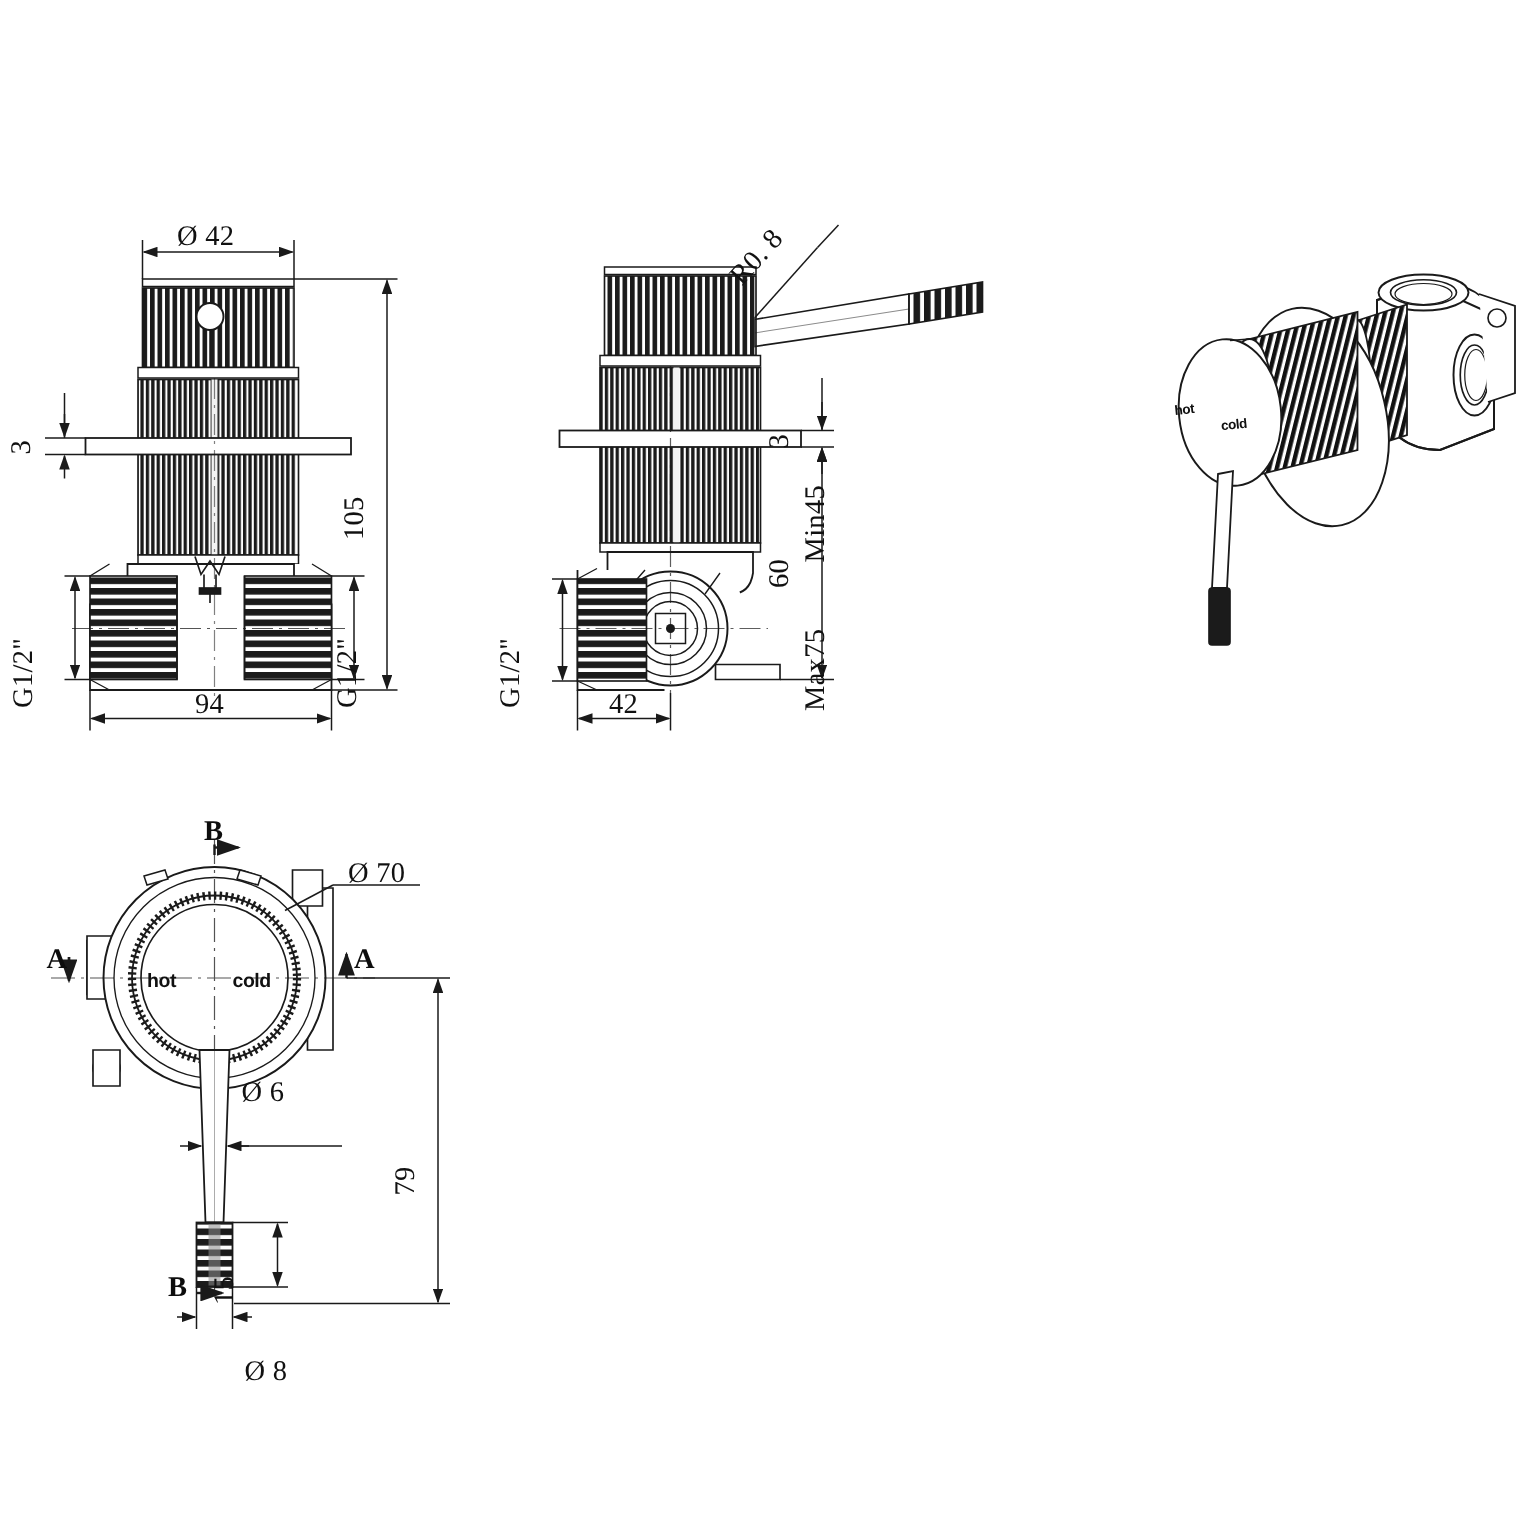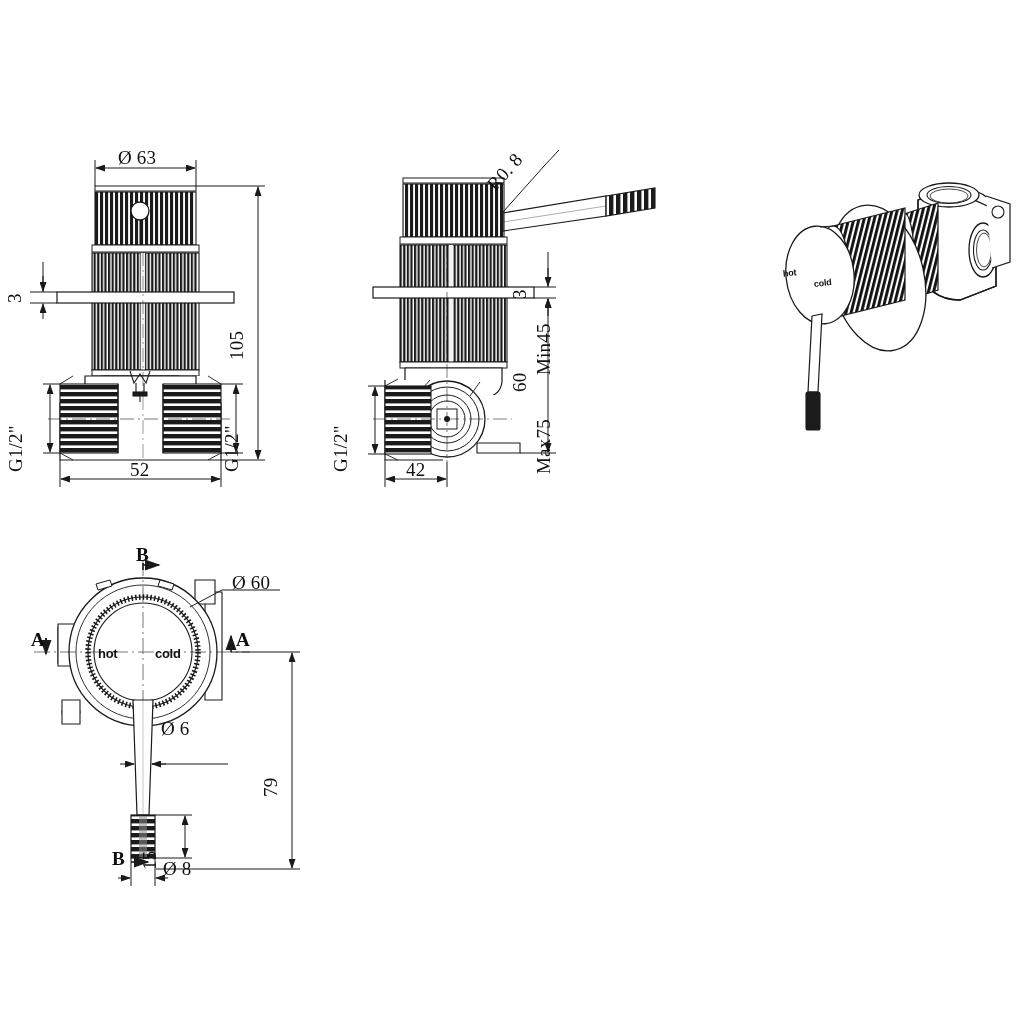--- a/index.html
+++ b/index.html
@@ -429,31 +429,31 @@
     <g>
       <path d="M812,316 L822,314 L818,392 L808,392 Z" fill="#ffffff" stroke="#1a1a1a" stroke-width="1.2"></path>
       <rect x="806" y="392" width="14" height="38" rx="2" fill="#1b1b1b" stroke="#1a1a1a" stroke-width="1.1"></rect>
     </g>
   </g>
 
 </svg>
 
 <div>
 
-  <div class="dim-label big" style="left:118px; top:147px;">Ø 63</div>
+  <div class="dim-label big" style="left:118px; top:147px;">Ø 42</div>
 
   <div class="dim-label big rot90" style="left:248px; top:338px;">105</div>
 
   <div class="dim-label big rot90" style="left:26px; top:281px;">3</div>
 
   <div class="dim-label big rot90" style="left:27px; top:450px;">G1/2"</div>
 
   <div class="dim-label big rot90" style="left:243px; top:450px;">G1/2"</div>
 
-  <div class="dim-label big" style="left:130px; top:459px;">52</div>
+  <div class="dim-label big" style="left:130px; top:459px;">94</div>
 
   <div class="dim-label big" style="left:499px; top:173px; transform:rotate(-48deg); transform-origin:left bottom;">R0. 8</div>
 
   <div class="dim-label big rot90" style="left:531px; top:277px;">3</div>
 
   <div class="dim-label big rot90" style="left:531px; top:370px;">60</div>
 
   <div class="dim-label big rot90" style="left:555px; top:353px;">Min45</div>
 
   <div class="dim-label big rot90" style="left:555px; top:452px;">Max75</div>
@@ -463,22 +463,22 @@
   <div class="dim-label big" style="left:406px; top:459px;">42</div>
 
   <div class="sec-letter" style="left:136px; top:544px;">B</div>
   <div class="sec-letter" style="left:31px; top:629px;">A</div>
   <div class="sec-letter" style="left:236px; top:629px;">A</div>
   <div class="sec-letter" style="left:112px; top:848px;">B</div>
 
   <div class="hc-label" style="left:98px; top:646px;">hot</div>
   <div class="hc-label" style="left:155px; top:646px;">cold</div>
 
-  <div class="dim-label big" style="left:232px; top:572px;">Ø 60</div>
+  <div class="dim-label big" style="left:232px; top:572px;">Ø 70</div>
   <div class="dim-label big" style="left:161px; top:718px;">Ø 6</div>
   <div class="dim-label big rot90" style="left:282px; top:775px;">79</div>
   <div class="dim-label big rot90" style="left:161px; top:848px;">15</div>
-  <div class="dim-label big" style="left:163px; top:858px;">Ø 8</div>
+  <div class="dim-label big" style="left:163px; top:904px;">Ø 8</div>
 
   <div class="hc-label iso" style="left:783px; top:268px; transform:rotate(-6deg);">hot</div>
   <div class="hc-label iso" style="left:814px; top:278px; transform:rotate(-6deg);">cold</div>
 
 </div>
 
 </body></html>

